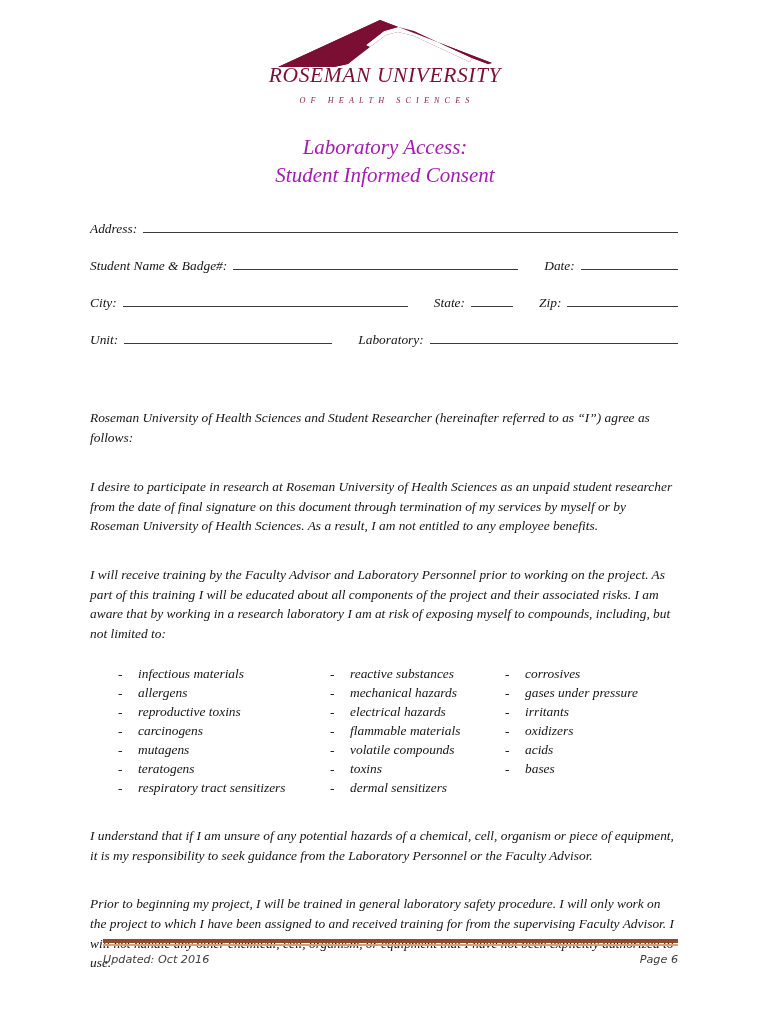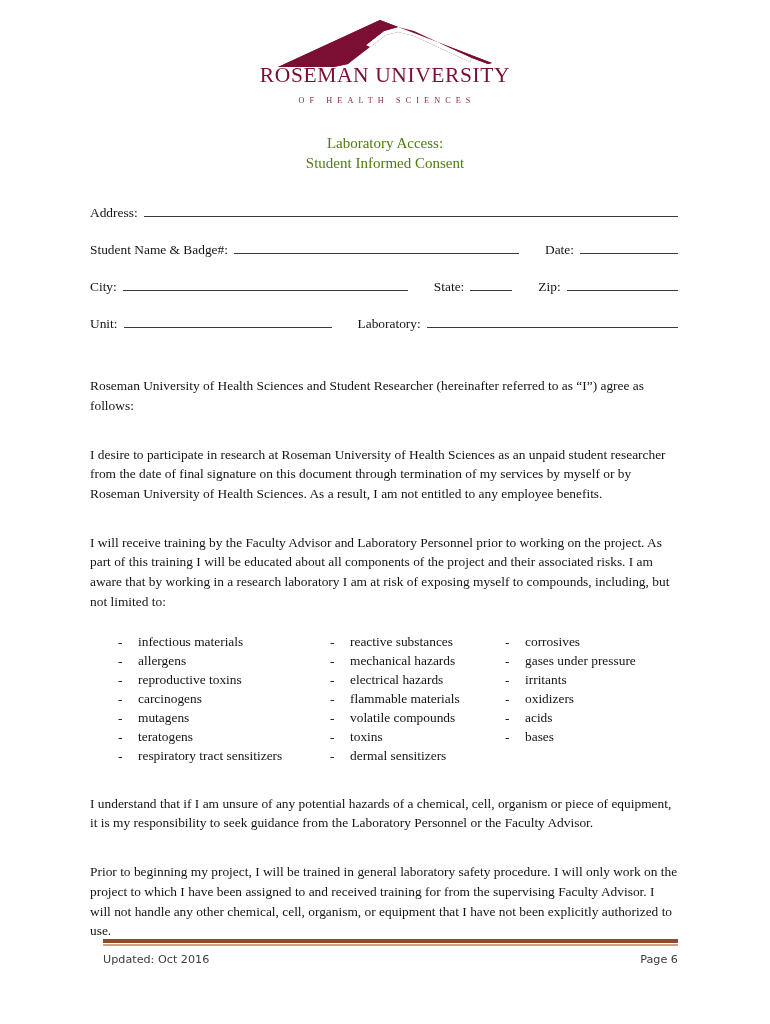--- a/index.html
+++ b/index.html
@@ -14,20 +14,21 @@
     font-family: "Liberation Serif", "DejaVu Serif", serif;
     color: #1a1a1a;
     overflow: hidden;
   }
 
   .page {
     position: relative;
     width: 770px;
     height: 1024px;
     box-sizing: border-box;
+    font-style: italic;
   }
 
   
   .logo-block {
     width: 100%;
     padding-top: 18px;
     display: flex;
     flex-direction: column;
     align-items: center;
   }
@@ -57,23 +58,23 @@
     color: #8d2448;
     display: block;
     margin-top: 10px;
     padding-left: 4px;
   }
 
   
   .doc-title {
     text-align: center;
     margin-top: 28px;
-    font-size: 15px;
+    font-size: 21px;
     line-height: 1.35;
-    color: #4d7c0f;
+    color: #a21caf;
   }
   .doc-title .line {
     display: block;
   }
 
   
   .form-area {
     margin: 30px 92px 0 90px;
     font-size: 13.4px;
     color: #141414;
@@ -100,21 +101,21 @@
   .body-area {
     margin: 0 92px 0 90px;
     font-size: 13.4px;
     line-height: 1.47;
     color: #141414;
   }
   .para {
     margin-top: 29px;
     text-align: left;
   }
-  .para.first { margin-top: 44px; }
+  .para.first { margin-top: 60px; }
 
   
   .hazard-cols {
     display: flex;
     margin-top: 20px;
     padding-left: 28px;
     font-size: 13.4px;
     line-height: 1.42;
   }
   .hz-col { flex: none; }

